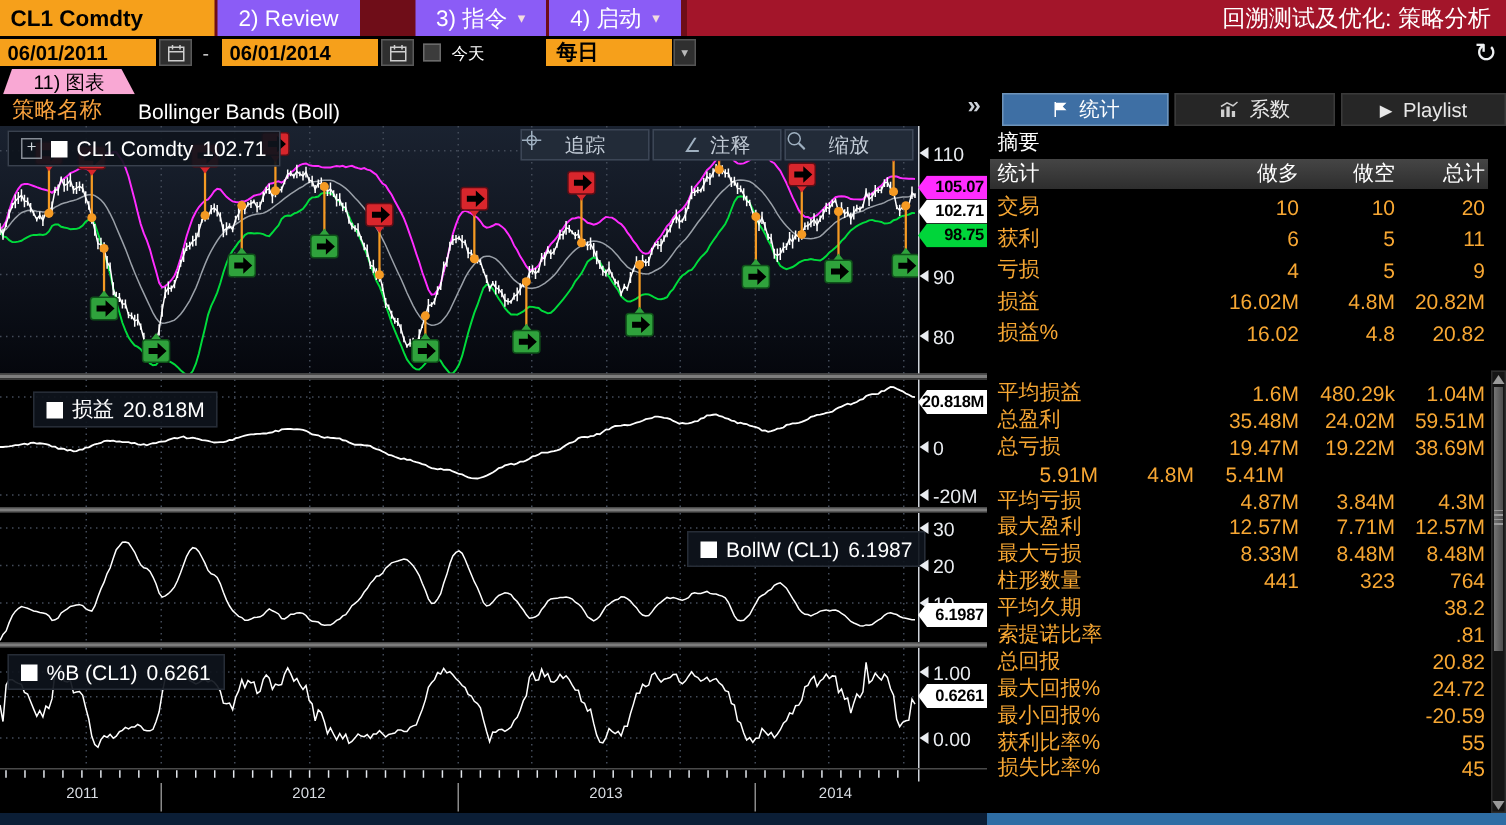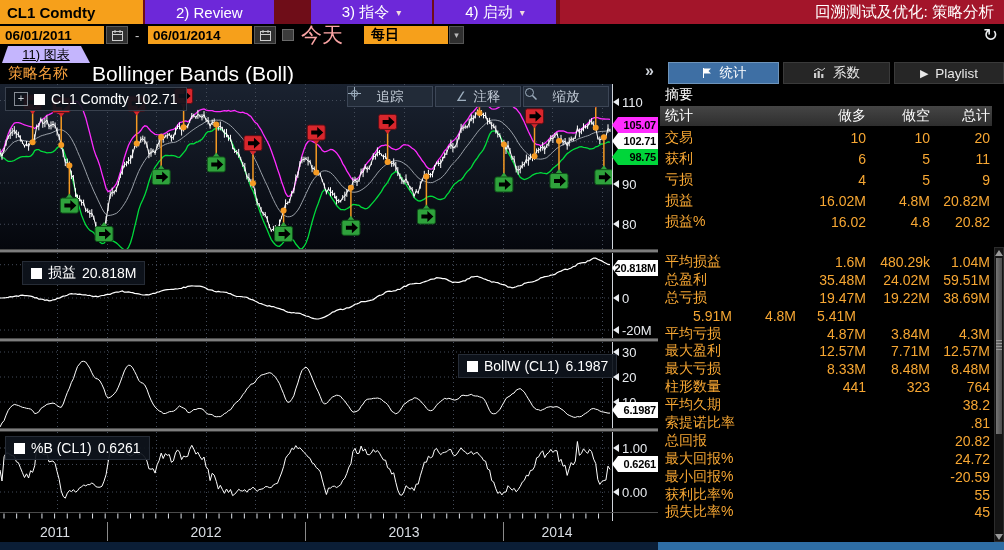--- a/index.html
+++ b/index.html
@@ -2,64 +2,64 @@
 <html><head>
 <meta charset="utf-8">
 <style>
   html,body{margin:0;padding:0;background:#000;}
   .screen{position:relative;width:1004px;height:550px;background:#000;overflow:hidden;
     font-family:"Liberation Sans","DejaVu Sans",sans-serif;-webkit-font-smoothing:antialiased;}
 
   
   .topbar{position:absolute;left:0;top:0;width:1004px;height:24px;background:#6f0d18;display:flex;align-items:stretch;}
   .ticker{width:143px;background:#f6a01b;color:#000;font-weight:bold;font-size:15px;display:flex;align-items:center;padding-left:7px;box-sizing:border-box;}
-  .tb-btn{background:#6d28d9;color:#fff;font-size:15px;display:flex;align-items:center;justify-content:center;padding:0 31px;margin-left:2px;white-space:nowrap;}
+  .tb-btn{background:#8b5cf6;color:#fff;font-size:15px;display:flex;align-items:center;justify-content:center;padding:0 14px;margin-left:2px;white-space:nowrap;}
   .tb-btn.gapped{margin-left:37px;}
   .tb-btn .caret{font-size:10px;margin-left:7px;color:#f2dade;}
   .tb-title{flex:1;margin-left:4px;background:#a3152a;color:#fff;font-size:15.5px;display:flex;align-items:center;justify-content:flex-end;padding-right:10px;}
 
   
   .datebar{position:absolute;left:0;top:24px;width:1004px;height:22px;background:#000;}
   .date-box{position:absolute;top:2px;height:18px;background:#f6a01b;color:#000;font-size:13.5px;font-weight:bold;display:flex;align-items:center;padding:0 5px;box-sizing:border-box;}
   .mini-btn{position:absolute;top:2px;height:18px;background:#2f2f2f;border:1px solid #5a5a5a;box-sizing:border-box;display:flex;align-items:center;justify-content:center;}
   .dash{position:absolute;top:2px;height:18px;color:#cfcfcf;font-size:13px;display:flex;align-items:center;}
   .chk{position:absolute;top:5px;width:12px;height:12px;background:#3c3c3c;border:1px solid #6a6a6a;box-sizing:border-box;}
-  .todaylbl{position:absolute;top:2px;height:18px;display:flex;align-items:center;color:#fca5a5;font-size:21px;}
+  .todaylbl{position:absolute;top:2px;height:18px;display:flex;align-items:center;color:#ffffff;font-size:11px;}
   .freq-box{position:absolute;top:2px;height:18px;background:#f6a01b;color:#000;font-size:14px;font-weight:bold;display:flex;align-items:center;padding-left:7px;box-sizing:border-box;}
   .caret-btn{position:absolute;top:2px;width:15px;height:18px;background:#2f2f2f;border:1px solid #555;box-sizing:border-box;color:#b9b9b9;font-size:9px;display:flex;align-items:center;justify-content:center;}
   .refresh{position:absolute;left:983px;top:0;color:#eef0f2;font-size:18px;line-height:22px;}
 
   
   .tabrow{position:absolute;left:0;top:46px;width:1004px;height:17px;background:#000;}
   .vtab{position:absolute;top:0;height:17px;font-size:13px;display:flex;align-items:center;justify-content:center;clip-path:polygon(6px 0,calc(100% - 9px) 0,100% 100%,0 100%);}
-  .vtab.active{background:#c4b5fd;color:#000;text-decoration:underline;}
+  .vtab.active{background:#f9a8d4;color:#000;}
   .vtab.idle{background:#303338;color:#0ea5e9;margin-top:36px;}
 
   
   .strategyrow{position:absolute;left:0;top:63px;width:640px;height:21px;background:#000;display:flex;align-items:center;}
   .strat-label{color:#f8a13d;font-size:15px;margin-left:8px;}
-  .strat-name{color:#fff;font-size:21px;margin-left:24px;}
+  .strat-name{color:#fff;font-size:14px;margin-left:24px;}
   .expander{position:absolute;left:645px;top:62px;color:#cdd2d9;font-size:16px;font-weight:bold;}
 
   
   .charts{position:absolute;left:0;top:84px;width:658px;height:458px;background:#000;}
   .charts svg{position:absolute;left:0;top:0;}
   .hsep{position:absolute;left:0;width:658px;height:4px;background:#7d7d7d;border-top:1px solid #4a4a4a;border-bottom:1px solid #353535;box-sizing:border-box;z-index:4;}
   .legend{position:absolute;display:flex;align-items:center;gap:6px;background:rgba(14,19,28,0.92);border:1px solid #39414e;color:#fff;font-size:14px;padding:0 8px;height:22px;z-index:5;white-space:nowrap;}
   .legend .sw{width:11px;height:11px;background:#fff;display:inline-block;}
   .legend .expbox{width:12px;height:12px;border:1px solid #858b94;color:#cfd4da;font-size:11px;line-height:10px;text-align:center;}
   .lg-main{left:5px;top:3px;}
   .lg-pnl{left:22px;top:177px;border-color:#262c36;}
   .lg-bw{left:458px;top:270px;border-color:#262c36;}
   .lg-pb{left:5px;top:352px;border-color:#262c36;text-align:right;}
   .cbtn{position:absolute;top:2px;height:21px;width:86px;background:#222b38;border:1px solid #3c4656;box-sizing:border-box;color:#c2cbd6;font-size:13.5px;display:flex;align-items:center;justify-content:center;gap:6px;z-index:5;}
   .axl{position:absolute;left:613px;height:16px;display:flex;align-items:center;color:#e9ecf0;font-size:13px;z-index:5;}
   .axl .tk{width:0;height:0;border-top:4px solid transparent;border-bottom:4px solid transparent;border-right:6px solid #e9ecf0;margin-right:3px;}
   .tag{position:absolute;left:612px;width:46px;height:16px;color:#000;font-size:11px;font-weight:bold;display:flex;align-items:center;justify-content:flex-end;padding-right:2px;box-sizing:border-box;letter-spacing:-0.2px;clip-path:polygon(0 50%,6px 0,100% 0,100% 100%,6px 100%);z-index:6;}
-  .year{position:absolute;top:440px;height:16px;color:#d9dde3;font-size:14px;text-align:center;z-index:5;}
+  .year{position:absolute;top:440px;height:16px;color:#d9dde3;font-size:10px;text-align:center;z-index:5;}
 
   
   .rpanel{position:absolute;left:660px;top:62px;width:344px;height:480px;background:#000;overflow:hidden;text-decoration:underline;}
   .rtab{position:absolute;top:0;height:22px;display:flex;align-items:center;justify-content:center;gap:7px;font-size:13.5px;box-sizing:border-box;}
   .rtab.active{background:#3e6fa4;border:1px solid #6e94ba;color:#fff;}
   .rtab.idle{background:#262626;border:1px solid #3a3a3a;color:#e8e8e8;}
   .sec-h{position:absolute;left:0;width:330px;height:20px;color:#fff;font-size:14px;display:flex;align-items:center;padding-left:5px;box-sizing:border-box;}
   .thead{position:absolute;top:44px;left:0;width:332px;height:20px;background:linear-gradient(#454545,#2e2e2e);color:#fff;font-size:14px;display:flex;align-items:center;}
   .trow{display:flex;align-items:center;font-size:14px;color:#f7a733;width:332px;}
   .trow .lbl{flex:1;padding-left:5px;white-space:nowrap;overflow:hidden;}

